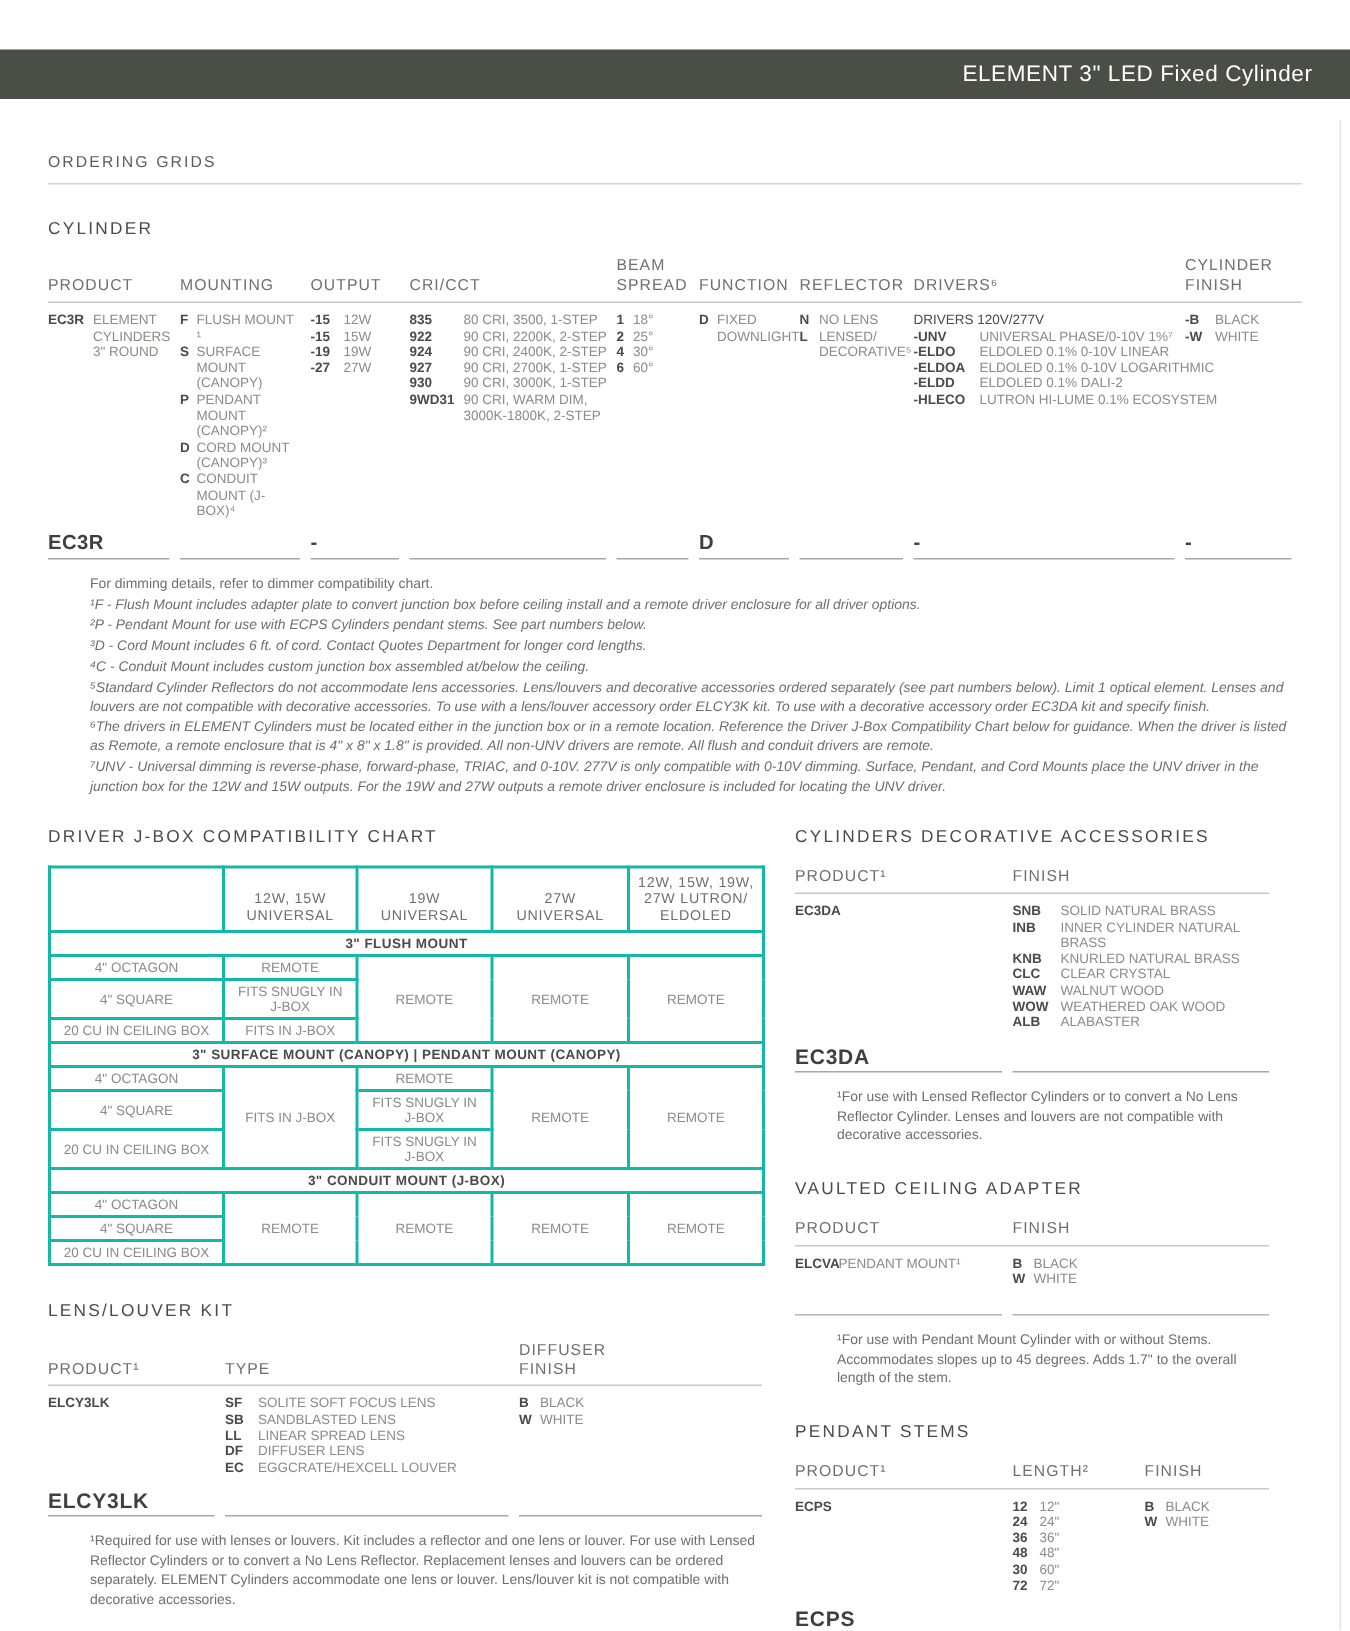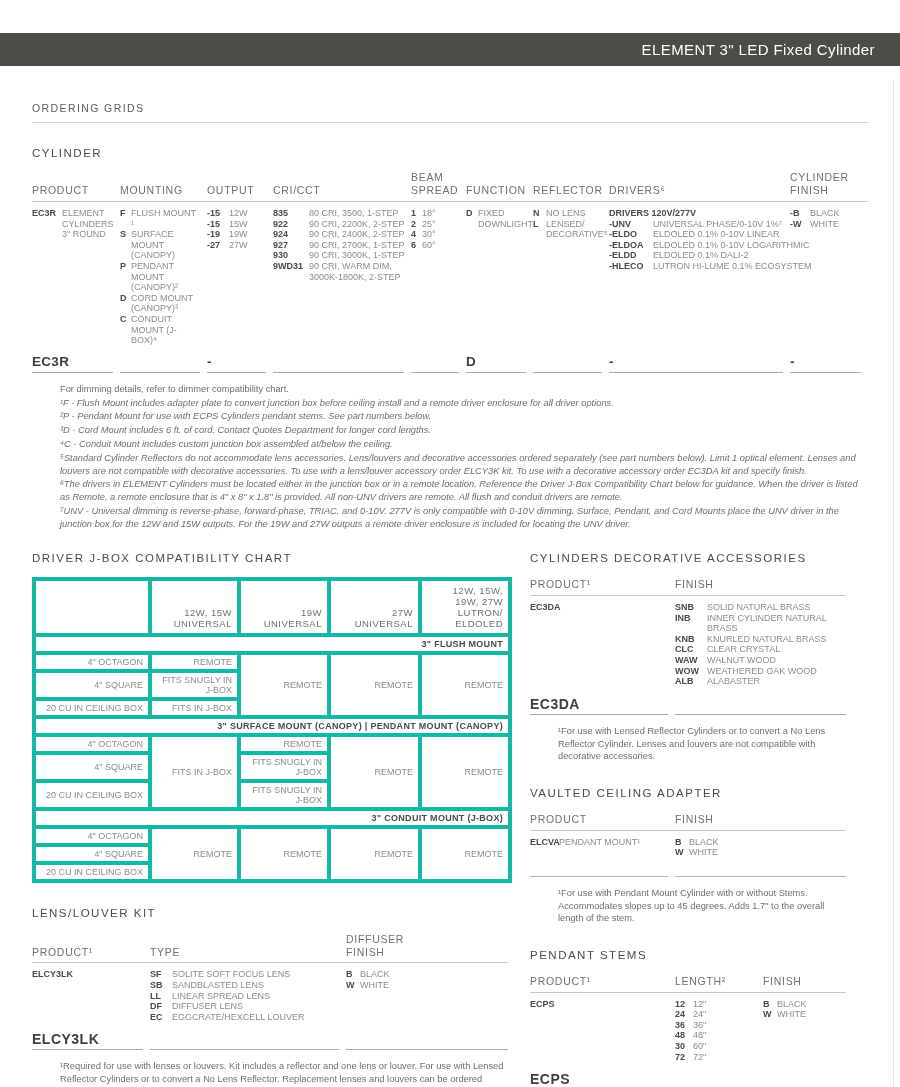--- a/index.html
+++ b/index.html
@@ -28,21 +28,21 @@
   .col { padding-right:6px; }
   .c0{width:88px}.c1{width:87px}.c2{width:66px}.c3{width:138px}.c4{width:55px}.c5{width:67px}.c6{width:76px}.c7{width:181px}.c8{width:78px}
   .ogrid-head { margin-top:12px; align-items:flex-end; border-bottom:1px solid #c9c8c6; padding-bottom:5px; min-height:30px; }
   .colhead { font-size:10.5px; letter-spacing:.7px; color:#6f6f6e; line-height:12.5px; }
   .ogrid-body { padding-top:6px; align-items:flex-start; }
 
   .pair { display:flex; font-size:9px; line-height:10.6px; }
   .code { font-weight:700; color:#4a4a49; flex:none; }
   .desc { color:#8b8b8a; }
   .nw { white-space:nowrap; }
-  .grp-label { font-size:9px; line-height:10.6px; font-weight:700; color:#4a4a49; }
+  .grp-label { font-size:9px; line-height:10.6px; font-weight:400; color:#4a4a49; }
 
   .kw-prod{width:30px}.kw-m{width:11px}.kw-out{width:22px}.kw-cri{width:36px}.kw-beam{width:11px}
   .kw-fn{width:12px}.kw-ref{width:13px}.kw-drv{width:44px}.kw-fin{width:20px}
   .kw-type{width:22px}.kw-bw{width:14px}.kw-da{width:32px}.kw-va{width:29px}.kw-len{width:18px}
 
   .sel-row { display:flex; gap:7px; margin-top:8px; }
   .sel { border-bottom:1px solid #a8a8a7; font-size:13.5px; font-weight:700; color:#3f3f3e; letter-spacing:.3px; height:19px; }
   .s0{width:81px}.s1{width:80px}.s2{width:59px}.s3{width:131px}.s4{width:48px}.s5{width:60px}.s6{width:69px}.s7{width:174px}.s8{width:71px}
 
   .fns { margin-top:10px; }
@@ -50,21 +50,21 @@
   .fn + .fn { margin-top:1px;font-style:italic; }
 
   
   .twocol { display:flex; margin-top:22px; }
   .leftcol { width:476px; }
   .rightcol { width:316px; margin-left:22px; }
   .section { margin-top:24px; }
 
   
   .jbox-table { border-collapse:collapse; margin-top:13px; width:476px; table-layout:fixed; }
-  .jbox-table th, .jbox-table td { border:4px solid #14b8a6; padding:2px 5px; text-align:right; }
+  .jbox-table th, .jbox-table td { border:2px solid #14b8a6; padding:2px 5px; text-align:center; }
   .jb-head th { color:#6f6f6e; font-weight:400; font-size:9.5px; letter-spacing:.5px; line-height:11px; vertical-align:bottom; padding:4px 5px; height:34px; }
   .jb-section td { color:#4a4a49; font-weight:700; font-size:9px; letter-spacing:.3px; height:13px; }
   .jb-label { color:#8b8b8a; font-size:9px; height:13px; }
   .jb-val { color:#8b8b8a; font-size:9px; }
 
   
   .tbl-head { display:flex; align-items:flex-end; border-bottom:1px solid #c9c8c6; padding-bottom:4px; margin-top:14px; min-height:16px; }
   .tbl-body { display:flex; padding-top:6px; }
   .hd2 { display:inline-block; } .w70 { max-width:70px; }
 

